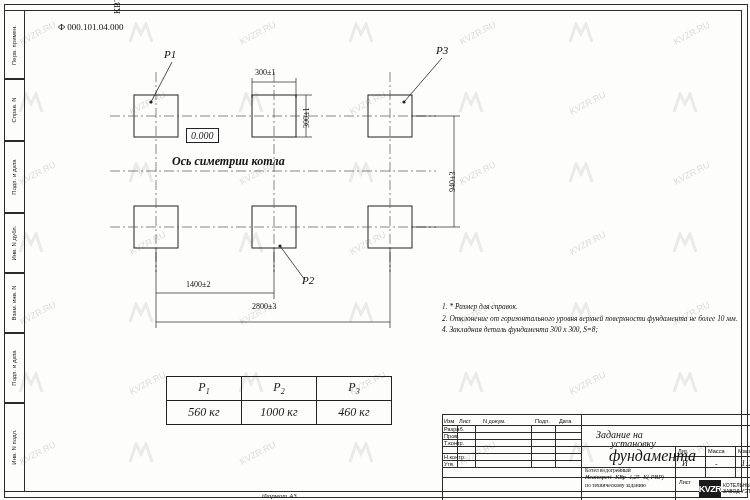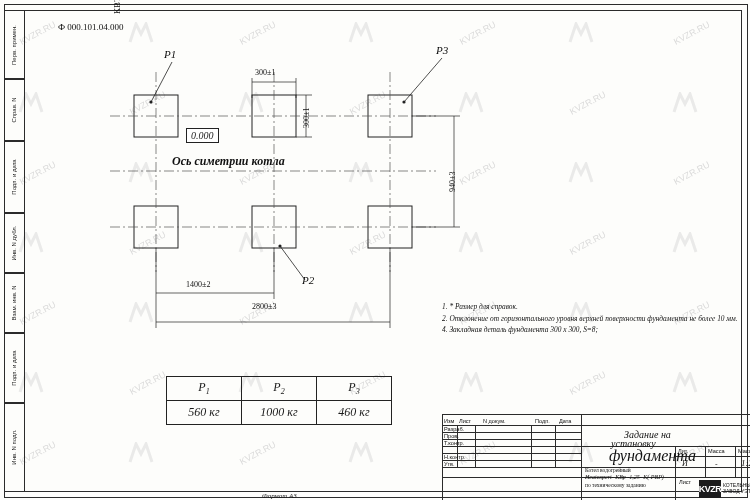--- a/index.html
+++ b/index.html
@@ -362,21 +362,21 @@
       <div class="tbtxt" style="left:40px;top:3px;">N докум.</div>
       <div class="tbtxt" style="left:92px;top:3px;">Подп.</div>
       <div class="tbtxt" style="left:116px;top:3px;">Дата</div>
 
       <div class="tbtxt" style="left:1px;top:11px;">Разраб.</div>
       <div class="tbtxt" style="left:1px;top:18px;">Пров.</div>
       <div class="tbtxt" style="left:1px;top:25px;">Т.контр.</div>
       <div class="tbtxt" style="left:1px;top:39px;">Н.контр.</div>
       <div class="tbtxt" style="left:1px;top:46px;">Утв.</div>
 
-      <div class="tbname" style="left:181px;top:14px;font-size:10px;">Задание на</div>
+      <div class="tbname" style="left:153px;top:14px;font-size:10px;">Задание на</div>
       <div class="tbname" style="left:168px;top:23px;font-size:10px;">установку</div>
       <div class="tbname" style="left:166px;top:32px;font-size:16px;">фундамента</div>
 
       <div class="tbtxt" style="left:235px;top:33px;">Лит.</div>
       <div class="tbtxt" style="left:265px;top:33px;">Масса</div>
       <div class="tbtxt" style="left:295px;top:33px;">Масштаб</div>
       <div class="tbtxt" style="left:239px;top:44px;font-size:8px;font-family:'Liberation Serif',serif;font-style:italic;">И</div>
       <div class="tbtxt" style="left:272px;top:44px;font-size:8px;">-</div>
       <div class="tbtxt" style="left:298px;top:43px;font-size:9px;font-family:'Liberation Serif',serif;font-style:italic;">1:20</div>
 

